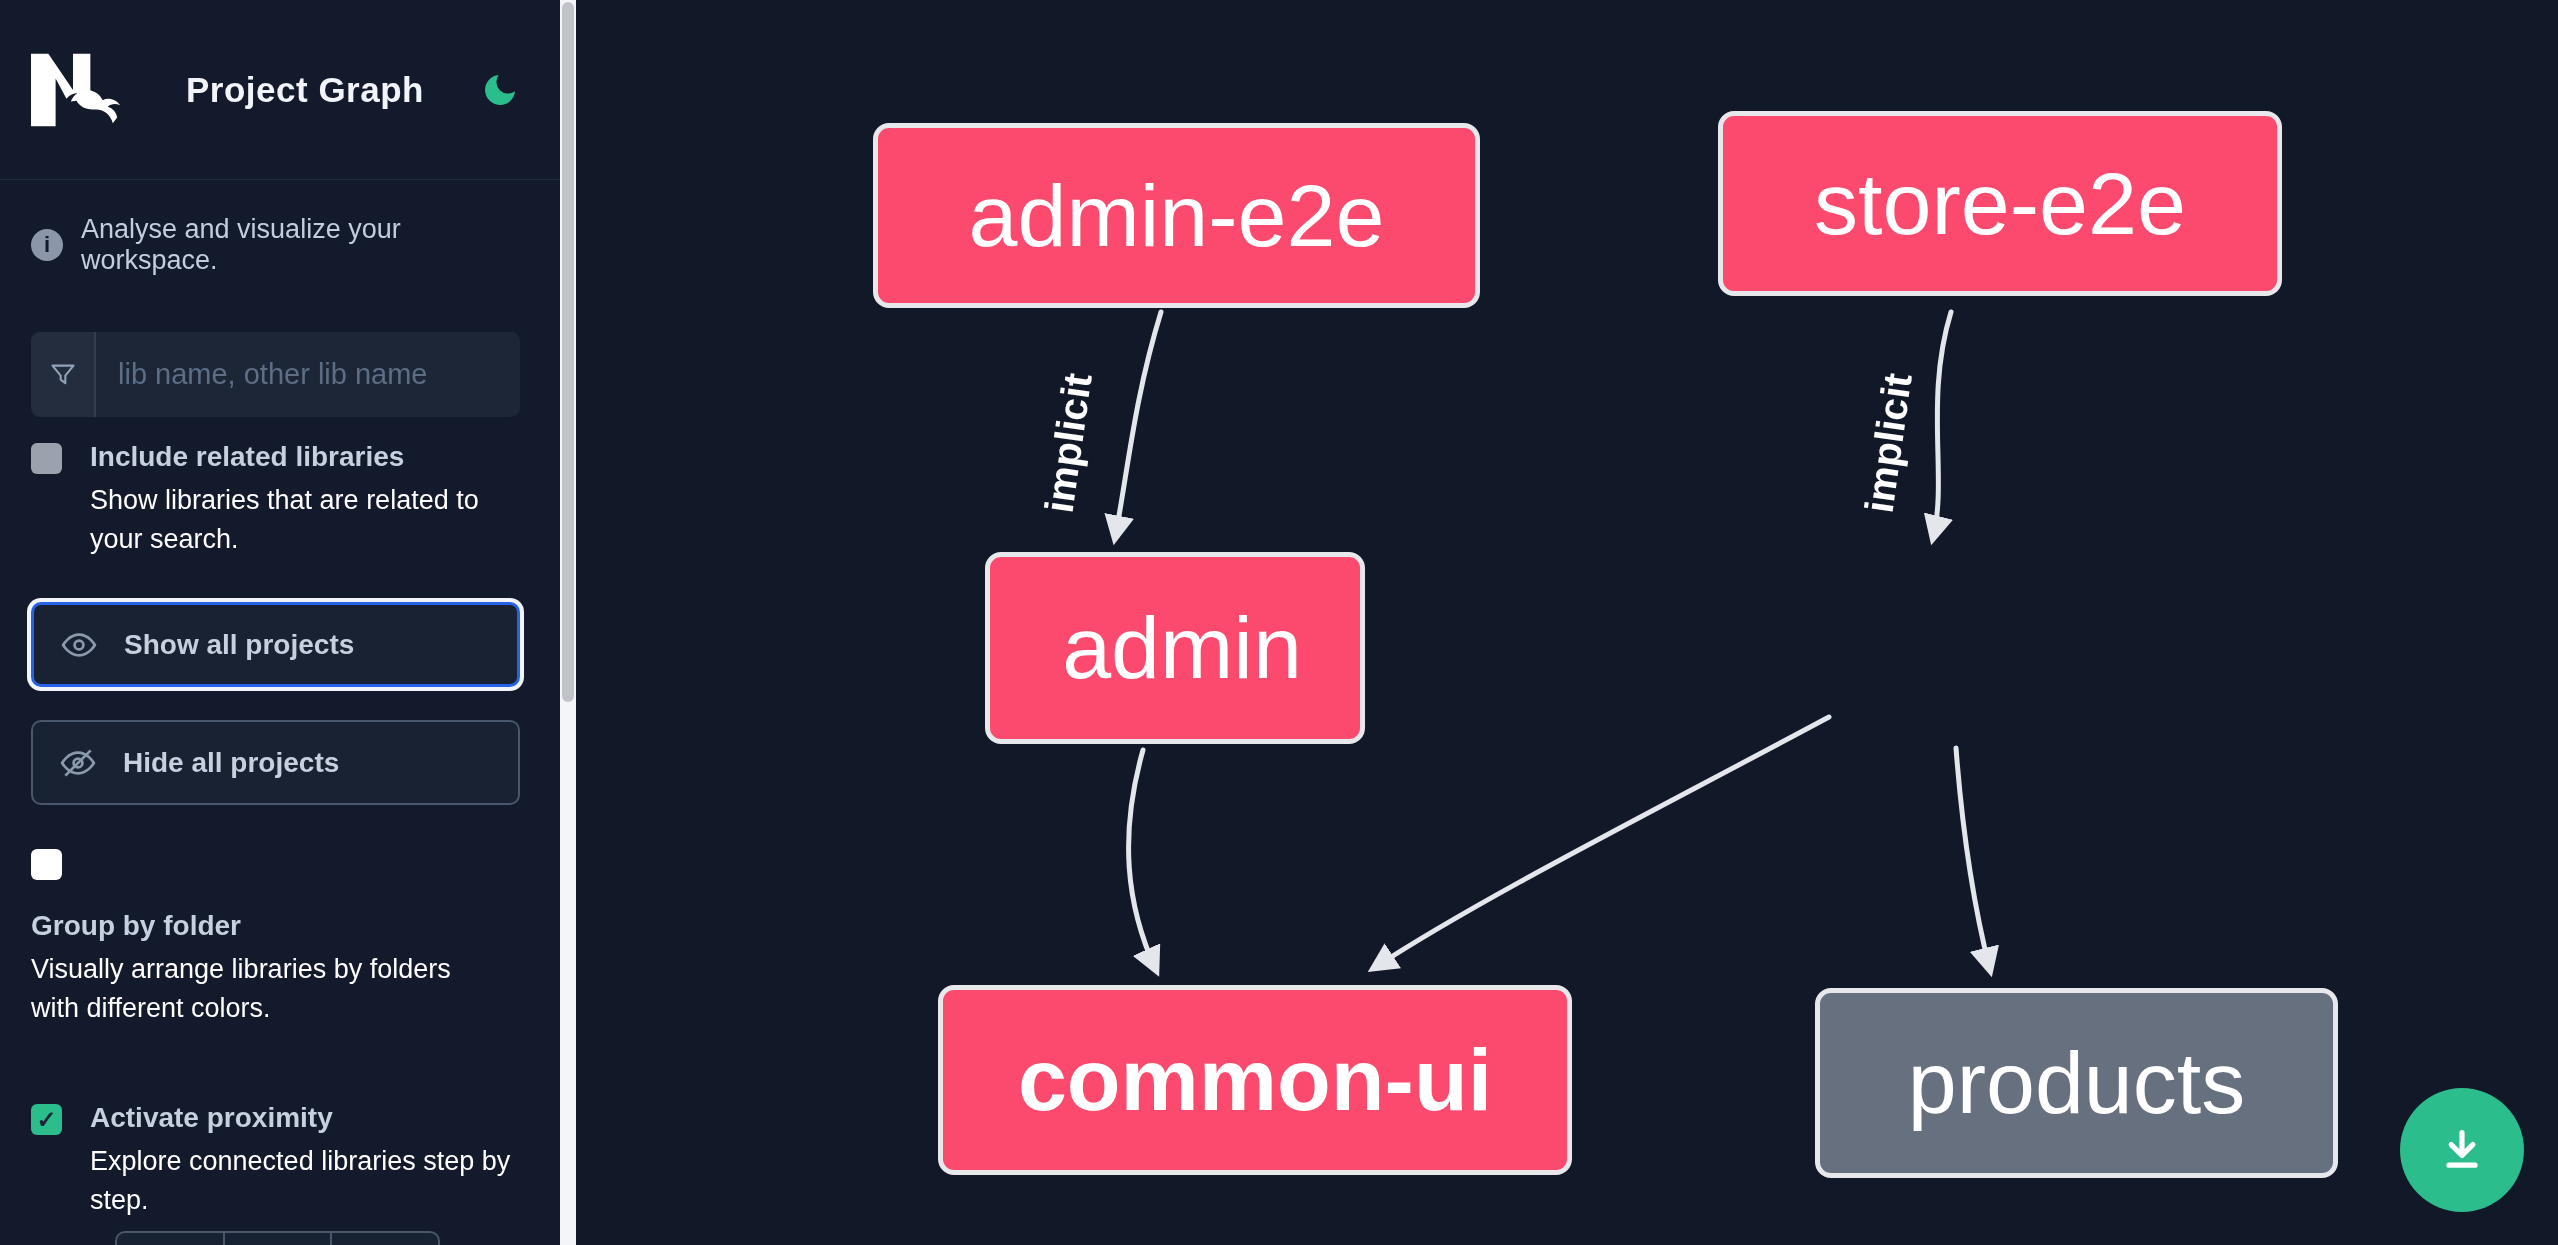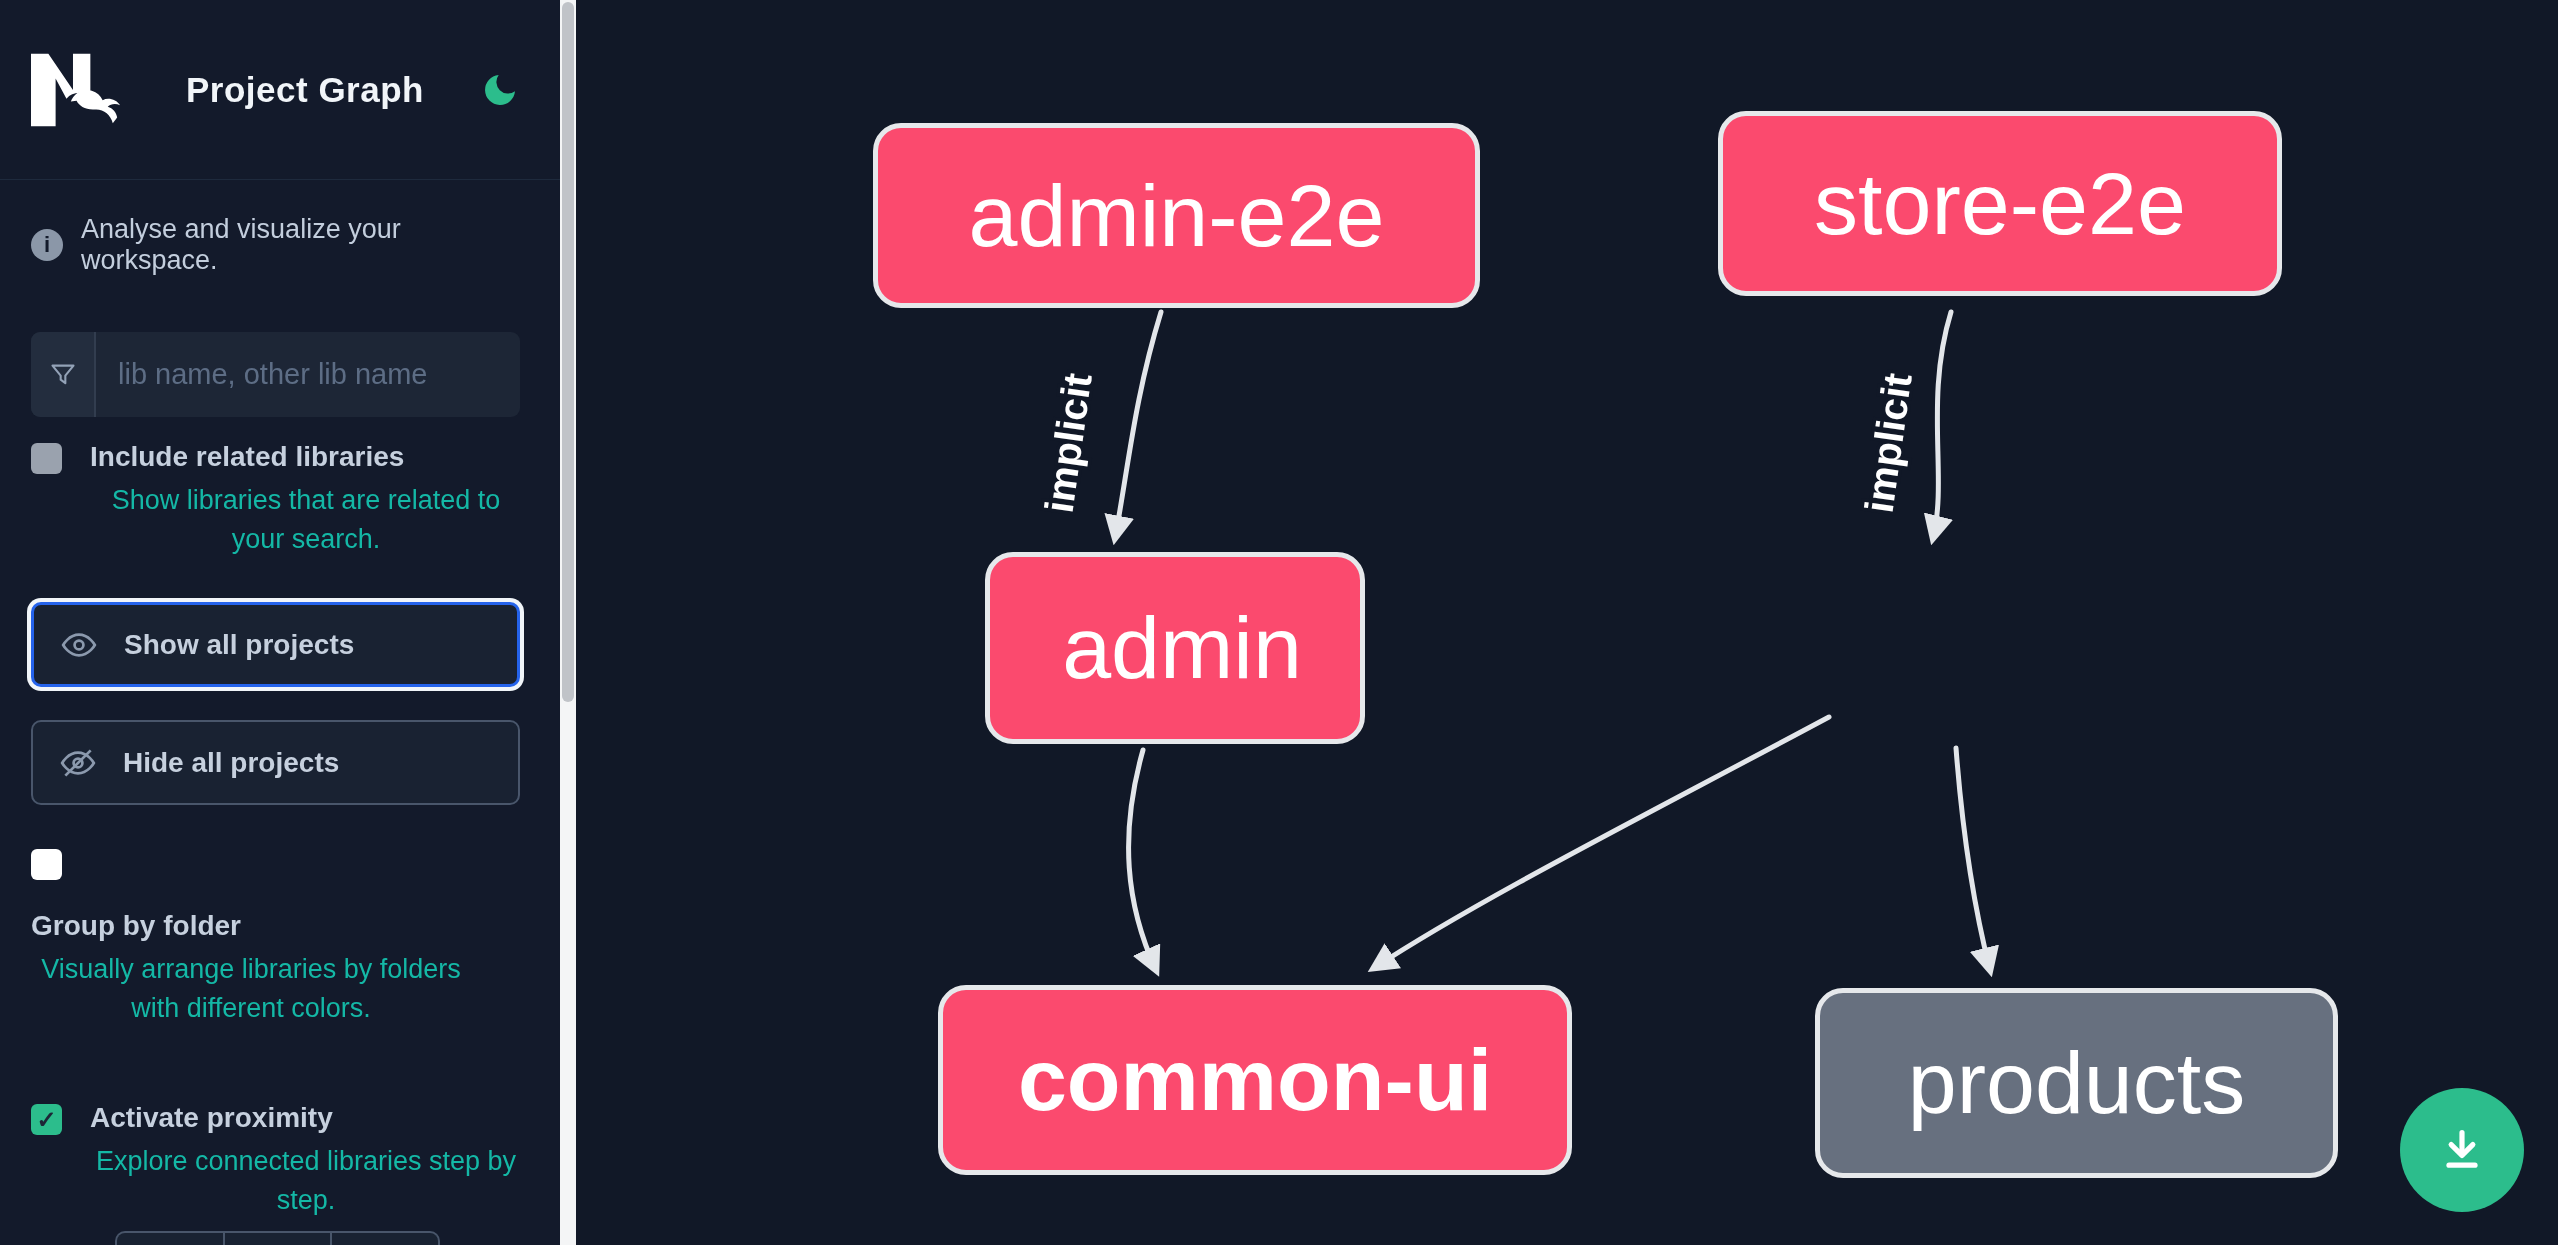--- a/index.html
+++ b/index.html
@@ -27,21 +27,21 @@
   .search-box input::placeholder { color:#5d6d85; }
 
   .opt { display:flex; gap:28px; margin-bottom:0; }
   .opt + .opt { margin-top:0; }
   .checkbox { width:31px; height:31px; border-radius:6px; flex:0 0 31px; margin-top:4px;
               display:flex; align-items:center; justify-content:center; }
   .cb-gray { background:#9aa2ae; }
   .cb-white { background:#ffffff; }
   .cb-checked { background:#2cbd8c; color:#1d2636; font-size:24px; font-weight:700; }
   .opt-label { color:#c6d0de; font-size:28px; font-weight:700; line-height:1.3; }
-  .opt-desc { color:#14b8a6; font-size:27px; line-height:1.42; max-width:440px; margin-top:6px;text-align:center; }
+  .opt-desc { color:#ffffff; font-size:27px; line-height:1.42; max-width:440px; margin-top:6px; }
 
   .btn { width:489px; height:85px; display:flex; align-items:center; gap:26px; padding:0 26px;
          background:#192232; border-radius:10px; color:#c6d0de; font-size:28px; font-weight:700; cursor:pointer; }
   .btn svg { flex:0 0 38px; }
   .btn-focus { border:3px solid #2563eb; box-shadow:0 0 0 4px #f1f5f9; }
   .btn-affected { border:2px solid #e5393f; color:#ee3e43; }
   .btn-plain { border:2px solid #49566b; }
 
   .stepper { position:absolute; left:115px; bottom:0; width:325px; height:14px;
              border:2px solid #49566b; border-bottom:none; border-radius:10px 10px 0 0;
@@ -50,21 +50,21 @@
   .stepper span + span { border-left:2px solid #49566b; }
 
   
   .sb-scrollbar { position:absolute; left:560px; top:0; width:16px; height:1245px; background:#f4f5f6; }
   .sb-thumb { position:absolute; left:2px; top:2px; width:12px; height:700px; background:#c0c3c8; border-radius:7px; }
 
   
   .canvas { position:absolute; left:576px; top:0; width:1982px; height:1245px; background:#111827; }
   .edges { position:absolute; left:0; top:0; }
   .node { position:absolute; display:flex; align-items:center; justify-content:center;
-          border:5px solid #e6e8eb; border-radius:28px; color:#ffffff; font-size:88px; font-weight:500; cursor:pointer; }
+          border:5px solid #e6e8eb; border-radius:16px; color:#ffffff; font-size:88px; font-weight:500; cursor:pointer; }
   .node-pink { background:#fb4a6e; }
   .node-gray { background:#67707f; }
 
   .fab { position:absolute; left:2400px; top:1088px; width:124px; height:124px; border-radius:50%;
          background:#2cbd8c; display:flex; align-items:center; justify-content:center; cursor:pointer; }
 </style>
 </head>
 <body>
 
 <div class="screen">

